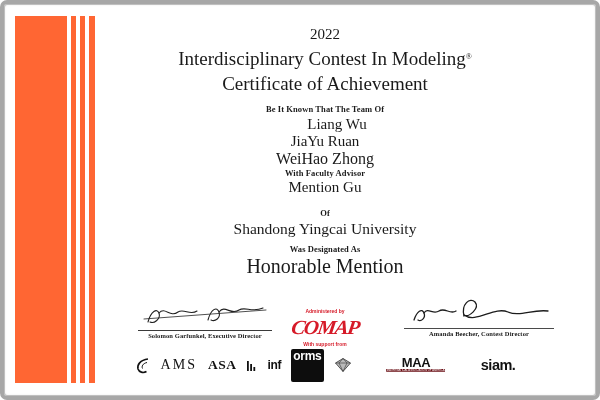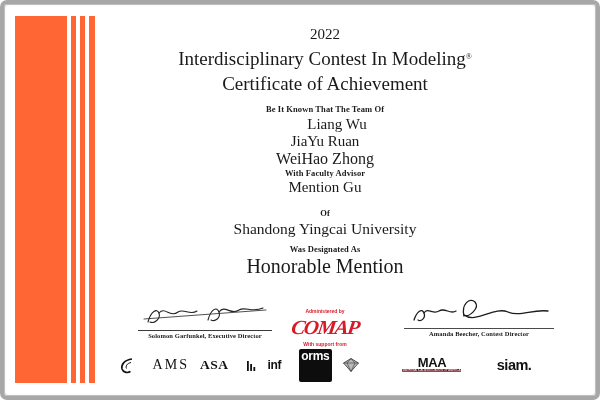--- a/index.html
+++ b/index.html
@@ -68,21 +68,21 @@
     transform:skewX(-8deg) scaleY(.95); letter-spacing:-1.5px;
     margin:2px 0 2px 0;
   }
 
   
   .logo-row {
     position:absolute; left:91px; top:340px; width:460px; height:26px;
     display:flex; align-items:center; justify-content:center; gap:11px;
     color:#111;
   }
-  .logo-item { display:flex; align-items:center; gap:19px; white-space:nowrap; }
+  .logo-item { display:flex; align-items:center; gap:11px; white-space:nowrap; }
   .ams-text { font-family:"Liberation Serif",serif; font-size:14px; letter-spacing:2px; }
   .asa-text { font-family:"Liberation Serif",serif; font-size:13.5px; font-weight:bold; letter-spacing:.5px; }
   .informs  { font-family:"Liberation Sans",sans-serif; font-size:12px; font-weight:bold; letter-spacing:-.3px; }
   .informs .boxed { background:#0d0d0d; color:#fff; padding:0 3px 19px 2px; border-radius:2px; margin-left:-1px; }
   .maa-stack { display:flex; flex-direction:column; align-items:center; line-height:1; }
   .maa-text { font-family:"Liberation Sans",sans-serif; font-size:13px; font-weight:800; letter-spacing:-.3px; }
   .maa-caption {
     font-family:"Liberation Sans",sans-serif; font-size:5px; transform:scale(.55);
     transform-origin:center top; background:#6b1016; color:#fff; padding:0 1px;
     white-space:nowrap; margin-top:0px;

